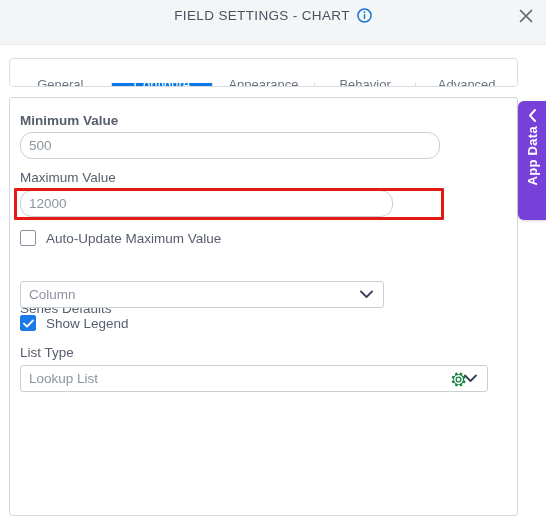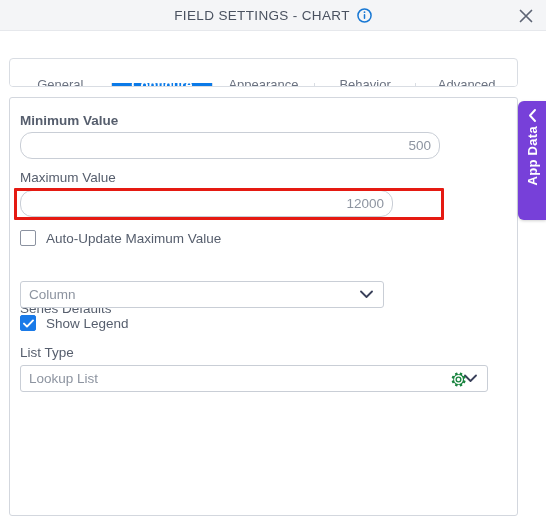--- a/index.html
+++ b/index.html
@@ -14,21 +14,21 @@
     overflow: hidden;
     position: relative;
     color: #5b6272;
   }
 
   
   .titlebar {
     position: absolute;
     left: 0; top: 0;
     width: 546px;
-    height: 31px;
+    height: 45px;
     background: #f4f5f7;
     border-bottom: 1px solid #e6e8ec;
     box-sizing: border-box;
   }
   .titlebar-center {
     position: absolute;
     left: 0; top: 0;
     width: 546px;
     height: 31px;
     display: flex;
@@ -86,21 +86,21 @@
     background: #ffffff;
     cursor: pointer;
     user-select: none;
     white-space: nowrap;
     margin-top: 24px;
   }
   .tab:last-child { border-right: none; }
   .tab.active {
     background: #0b7ae8;
     color: #ffffff;
-    font-weight: bold;
+    font-weight: normal;
   }
 
   
   .panel {
     position: absolute;
     left: 9px;
     top: 97px;
     width: 509px;
     height: 419px;
     border: 1px solid #d3d7de;
@@ -119,21 +119,20 @@
     position: absolute;
     box-sizing: border-box;
     border: 1px solid #c9ced6;
     border-radius: 12px;
     background: #ffffff;
     font-family: "Liberation Sans", sans-serif;
     font-size: 13.5px;
     color: #8d94a0;
     padding: 0 8px;
     outline: none;
-    text-align: right;
   }
   .select-wrap {
     position: absolute;
     box-sizing: border-box;
     border: 1px solid #c9ced6;
     border-radius: 3px;
     background: #ffffff;
     display: flex;
     align-items: center;
     cursor: pointer;

